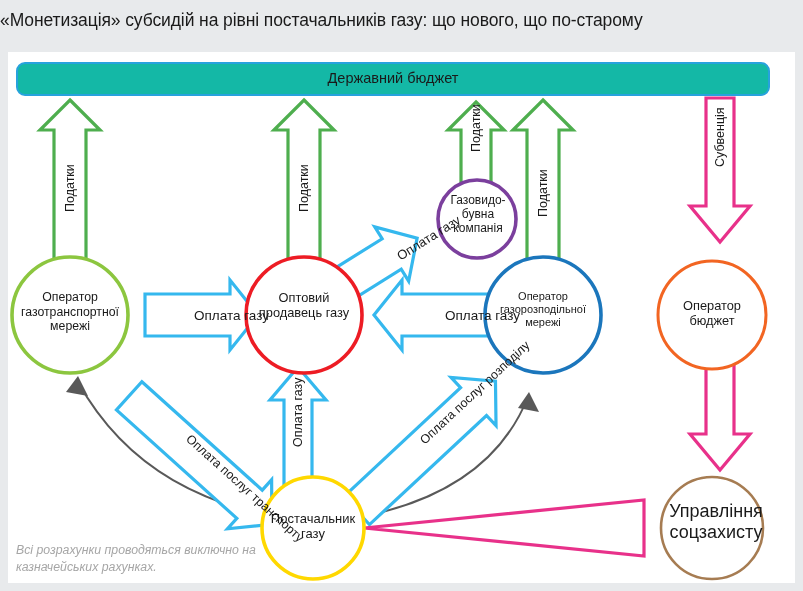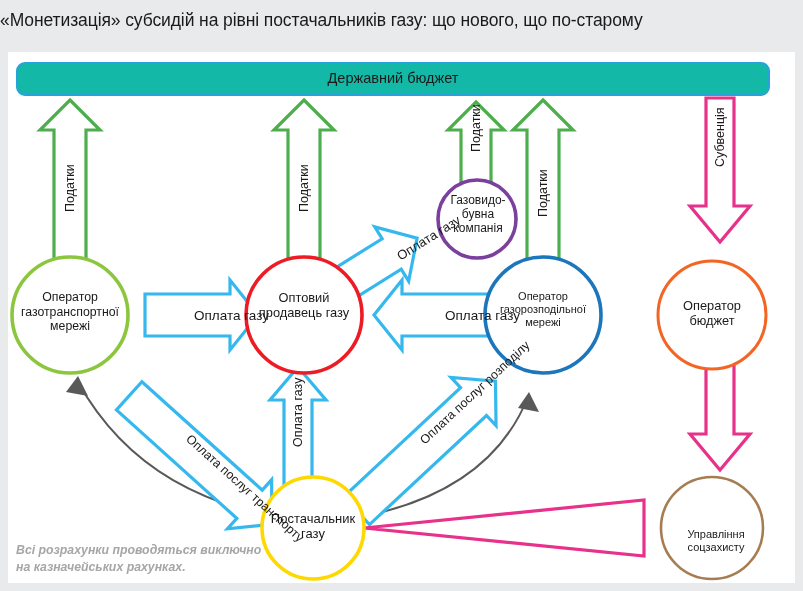--- a/index.html
+++ b/index.html
@@ -63,21 +63,20 @@
     color: #1a1a1a;
   }
   .footer-note {
     position: absolute;
     left: 8px; top: 490px;
     width: 250px;
     font-size: 12.3px;
     font-style: italic;
     color: #a6a6a6;
     line-height: 1.35;
-    font-weight: bold;
   }
   .vlabel {
     position: absolute;
     color: #1a1a1a;
     white-space: nowrap;
     transform-origin: center center;
     pointer-events: none;
   }
 </style>
 </head>
@@ -156,18 +155,18 @@
 
     <div class="vlabel" style="left:180px; top:385px; width:0; font-size:12.5px; transform:translate(-50%,-50%) rotate(42deg);">Оплата послуг транспорту</div>
     <div class="vlabel" style="left:414px; top:390px; width:0; font-size:12.5px; transform:translate(-50%,-50%) rotate(-43deg);">Оплата послуг розподілу</div>
 
     <div class="node-label" style="left:246px; top:238px; width:100px; font-size:12.8px;">Оптовий продавець газу</div>
     <div class="node-label" style="left:2px; top:238px; width:120px; font-size:12.3px;">Оператор газотранспортної мережі</div>
     <div class="node-label" style="left:434px; top:141px; width:72px; font-size:12px;">Газовидо- бувна компанія</div>
     <div class="node-label" style="left:474px; top:238px; width:122px; font-size:11px;">Оператор газорозподільної мережі</div>
     <div class="node-label" style="left:654px; top:246px; width:100px; font-size:12.8px;">Оператор бюджет</div>
     <div class="node-label" style="left:252px; top:459px; width:106px; font-size:13px;">Постачальник газу</div>
-    <div class="node-label" style="left:652px; top:476px; width:112px; font-size:11px;">Управління соцзахисту</div>
+    <div class="node-label" style="left:652px; top:449px; width:112px; font-size:18px;">Управління соцзахисту</div>
 
     <div class="footer-note">Всі розрахунки проводяться виключно на казначейських рахунках.</div>
 
   </div>
 </div>
 
 </body></html>

